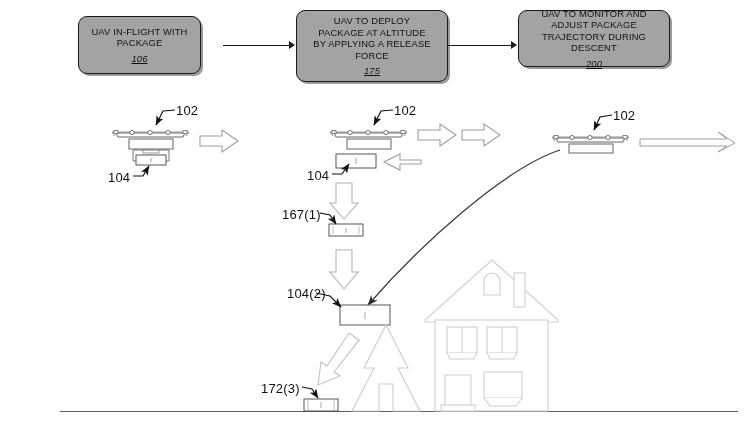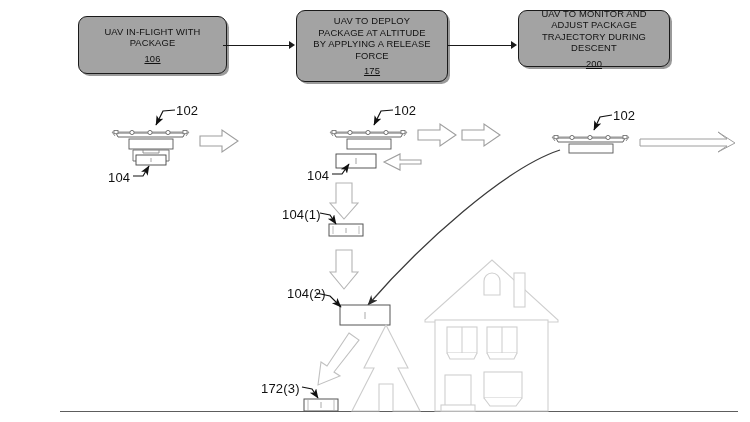--- a/index.html
+++ b/index.html
@@ -32,20 +32,21 @@
     letter-spacing: 0.15px;
     box-shadow: 2.5px 2.5px 0 -0.5px #9a9a9a;
   }
   .flow-box .fb-text {
     white-space: pre-line;
     padding: 0 6px;
   }
   .flow-box .fb-ref {
     text-decoration: underline;
     margin-top: 4px;
+    font-style: italic;
   }
   .conn {
     position: absolute;
     height: 0;
     border-top: 1.3px solid #1a1a1a;
   }
   .conn-head {
     position: absolute;
     width: 0; height: 0;
     border-top: 4.2px solid transparent;
@@ -73,21 +74,21 @@
     width: 678px;
     height: 0;
     border-top: 1.1px solid #5d5d5d;
   }
 </style>
 </head>
 <body>
 
 <div id="page">
 
-  <div class="flow-box" style="left:78px; top:16px; width:149px; height:58px;">
+  <div class="flow-box" style="left:78px; top:16px; width:123px; height:58px;">
     <div class="fb-text">UAV IN-FLIGHT WITH
 PACKAGE</div>
     <div class="fb-ref">106</div>
   </div>
 
   <div class="flow-box" style="left:296px; top:10px; width:152px; height:72px;">
     <div class="fb-text">UAV TO DEPLOY
 PACKAGE AT ALTITUDE
 BY APPLYING A RELEASE
 FORCE</div>
@@ -109,21 +110,21 @@
   <div class="conn-head" style="left:511px; top:40.8px;"></div>
 
   <div class="ref-label" style="left:176px; top:103px;">102</div>
   <div class="ref-label" style="left:108px; top:170px;">104</div>
 
   <div class="ref-label" style="left:394px; top:103px;">102</div>
   <div class="ref-label" style="left:307px; top:168px;">104</div>
 
   <div class="ref-label" style="left:613px; top:108px;">102</div>
 
-  <div class="ref-label" style="left:282px; top:207px;">104(1)</div>
+  <div class="ref-label" style="left:282px; top:207px;">167(1)</div>
   <div class="ref-label" style="left:279px; top:286px;margin-left:8px;">104(2)</div>
   <div class="ref-label" style="left:261px; top:381px;">172(3)</div>
 
   <div class="ground"></div>
 
   <svg class="overlay" viewBox="0 0 750 422">
     <defs>
       <marker id="solidhead" markerWidth="9" markerHeight="9" refX="7.5" refY="3.2" orient="auto">
         <path d="M0,0 L8,3.2 L0,6.4 L2,3.2 Z" fill="#111111"></path>
       </marker>

